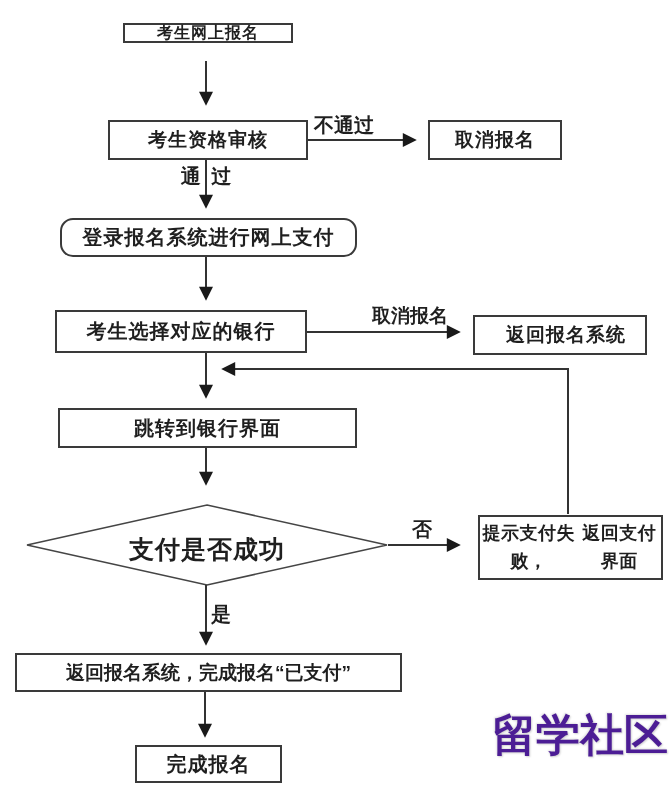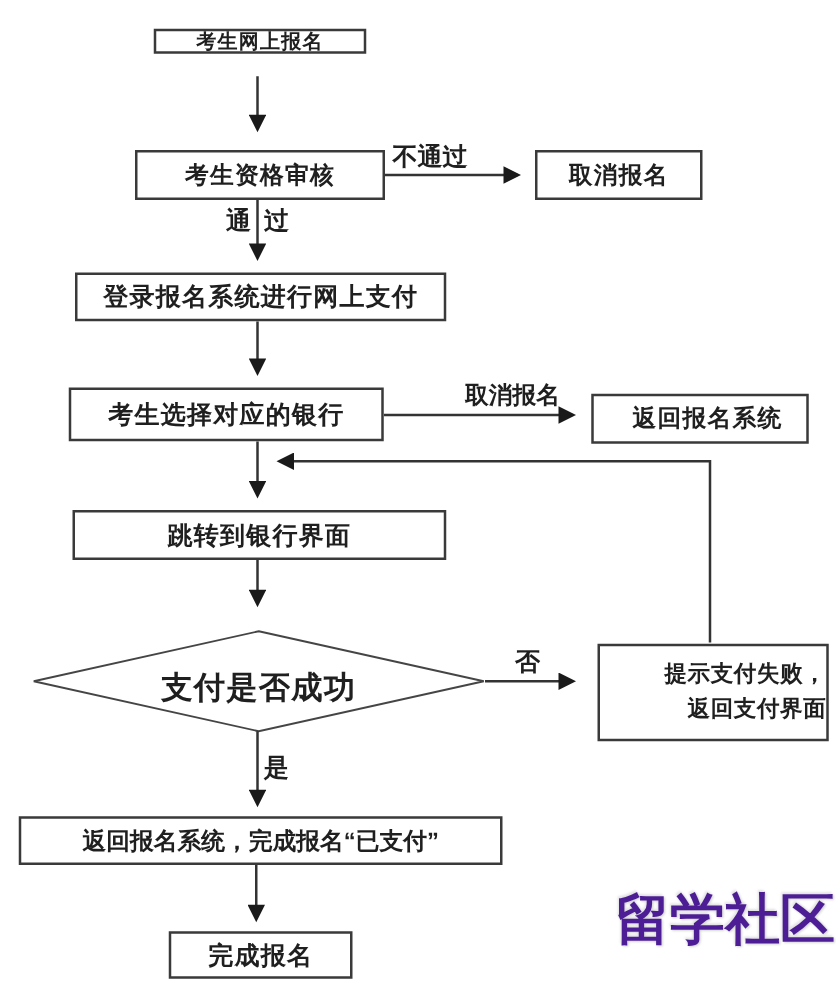--- a/index.html
+++ b/index.html
@@ -11,25 +11,25 @@
   .node{
     position:absolute;z-index:2;background:#ffffff;
     border:2px solid #3a3a3a;box-sizing:border-box;
     display:flex;align-items:center;justify-content:center;
     font-weight:bold;color:#1f1f1f;font-size:20px;text-align:center;
     letter-spacing:1px;
   }
   .n-register{left:123px;top:23px;width:170px;height:20px;font-size:16px;}
   .n-review{left:108px;top:120px;width:200px;height:40px;font-size:19px;}
   .n-cancel{left:428px;top:120px;width:134px;height:40px;font-size:19px;}
-  .n-login{left:60px;top:218px;width:297px;height:39px;}
+  .n-login{left:60px;top:218px;width:297px;height:39px;border-radius:13px;}
   .n-bank{left:55px;top:310px;width:252px;height:43px;}
   .n-return{left:473px;top:315px;width:174px;height:40px;font-size:19px;padding-left:12px;}
   .n-jump{left:58px;top:408px;width:299px;height:40px;}
-  .n-fail{left:478px;top:515px;width:185px;height:78px;font-size:18px;flex-direction:column;line-height:1.55;letter-spacing:0.5px;align-items:flex-end;}
+  .n-fail{left:478px;top:515px;width:185px;height:65px;font-size:18px;flex-direction:row;line-height:1.55;letter-spacing:0.5px;}
   .n-paid{left:15px;top:653px;width:387px;height:39px;font-size:19px;letter-spacing:0;}
   .n-finish{left:135px;top:745px;width:147px;height:38px;}
   .diamond-label{
     position:absolute;z-index:2;left:107px;top:533px;width:200px;
     text-align:center;font-size:25px;font-weight:bold;color:#1f1f1f;letter-spacing:1px;
   }
   .lbl{position:absolute;z-index:2;font-weight:bold;color:#1f1f1f;font-size:20px;}
   .lbl-notpass{left:314px;top:112px;width:80px;text-align:left;}
   .lbl-pass{left:166px;top:163px;width:80px;text-align:center;word-spacing:5px;}
   .lbl-cancelpay{left:366px;top:303px;width:88px;text-align:center;font-size:19px;}

